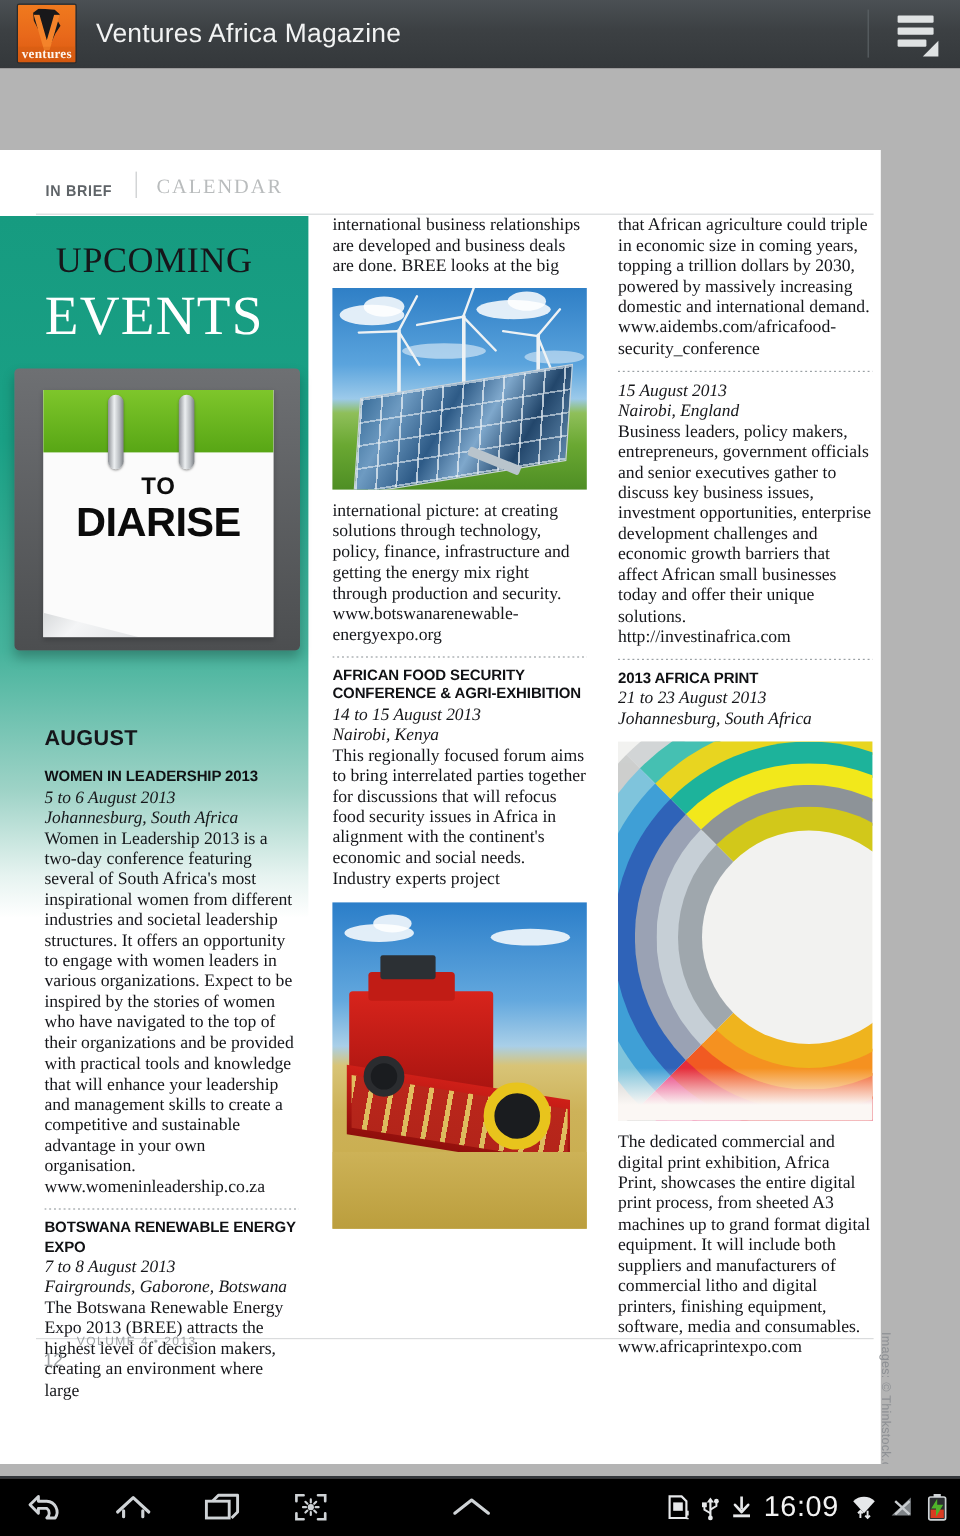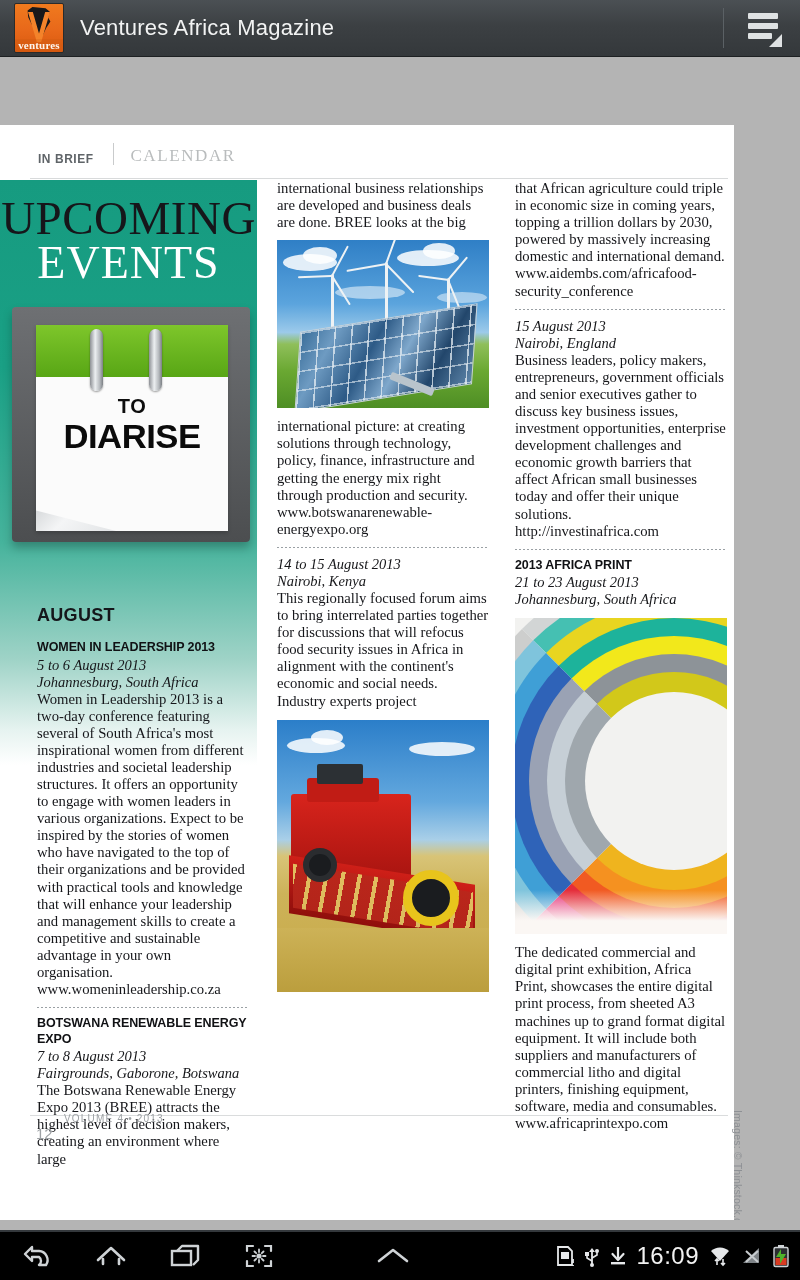--- a/index.html
+++ b/index.html
@@ -75,21 +75,21 @@
   }
 
   
   .leftcol{ position:absolute;left:0;top:55px;width:257px;height:1010px; }
   .greenblock{
     position:absolute;left:0;top:0;width:257px;height:585px;
     background:linear-gradient(to bottom,#169b80 0%,#1aa085 32%,#46b39c 62%,#9fd3c7 82%,#e6f3f0 94%,#ffffff 100%);
   }
   .hdr-up{
     position:absolute;left:0;top:18px;width:257px;text-align:center;
-    font-family:"Liberation Serif",serif;font-size:47px;color:#16161a;letter-spacing:.5px;line-height:40px;
+    font-family:"Liberation Serif",serif;font-size:30px;color:#16161a;letter-spacing:.5px;line-height:40px;
   }
   .hdr-ev{
     position:absolute;left:0;top:57px;width:257px;text-align:center;
     font-family:"Liberation Serif",serif;font-size:46px;color:#ffffff;letter-spacing:1px;line-height:52px;
   }
   
   .cal{
     position:absolute;left:12px;top:127px;width:238px;height:235px;
     background:linear-gradient(to bottom,#6e7073,#4c4e50);
     border-radius:4px;box-shadow:0 6px 10px rgba(0,0,0,.25);
@@ -304,20 +304,21 @@
       <div class="panel"></div>
       <div class="panel-leg"></div>
     </div>
 
     <div class="ev-body">international picture: at creating solutions through technology, policy, finance, infrastructure and getting the energy mix right through production and security.</div>
     <div class="ev-body">www.botswanarenewable-</div>
     <div class="ev-body">energyexpo.org</div>
 
     <div class="dots"></div>
 
+    <div class="ev-title">AFRICAN FOOD SECURITY CONFERENCE &amp; AGRI-EXHIBITION</div>
     <div class="ev-date">14 to 15 August 2013</div>
     <div class="ev-place">Nairobi, Kenya</div>
     <div class="ev-body">This regionally focused forum aims to bring interrelated parties together for discussions that will refocus food security issues in Africa in alignment with the continent's economic and social needs. Industry experts project</div>
 
     <div class="img-harv">
       <div class="cloud" style="left:10px;top:18px;width:58px;height:15px;"></div>
       <div class="cloud" style="left:34px;top:10px;width:32px;height:15px;"></div>
       <div class="cloud" style="left:132px;top:22px;width:66px;height:14px;"></div>
       <div style="position:absolute;left:14px;top:74px;width:120px;height:86px;background:linear-gradient(to bottom,#d8241c,#a81410);border-radius:3px;"></div>
       <div style="position:absolute;left:30px;top:58px;width:72px;height:24px;background:#c11c15;border-radius:3px;"></div>

